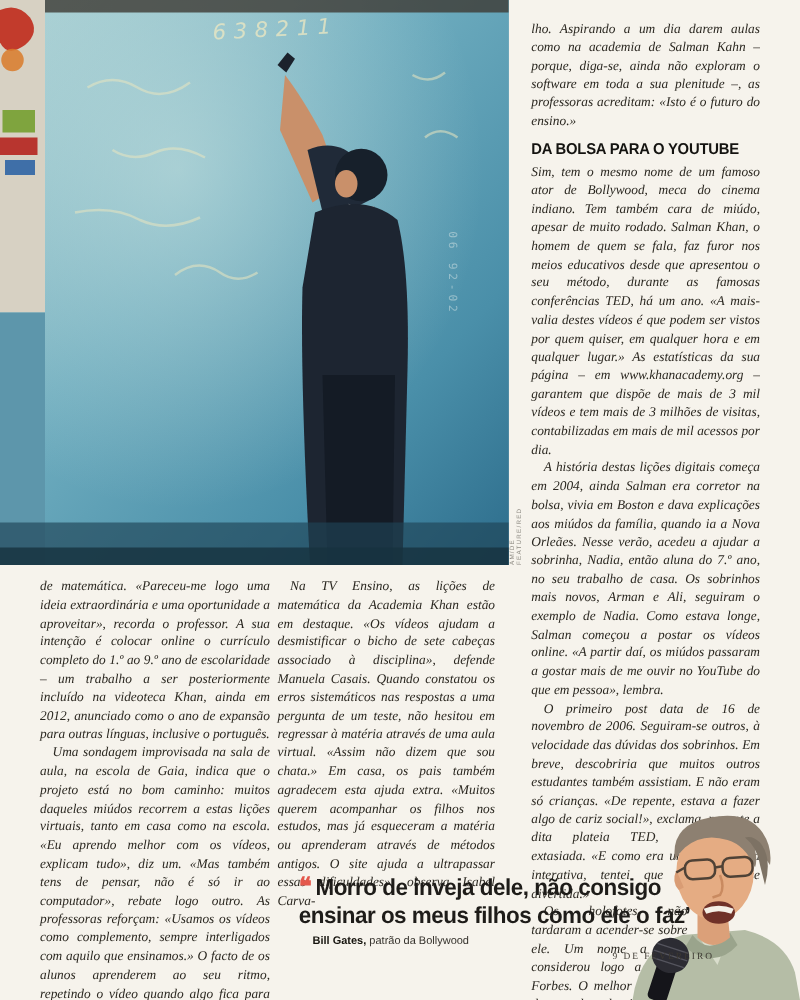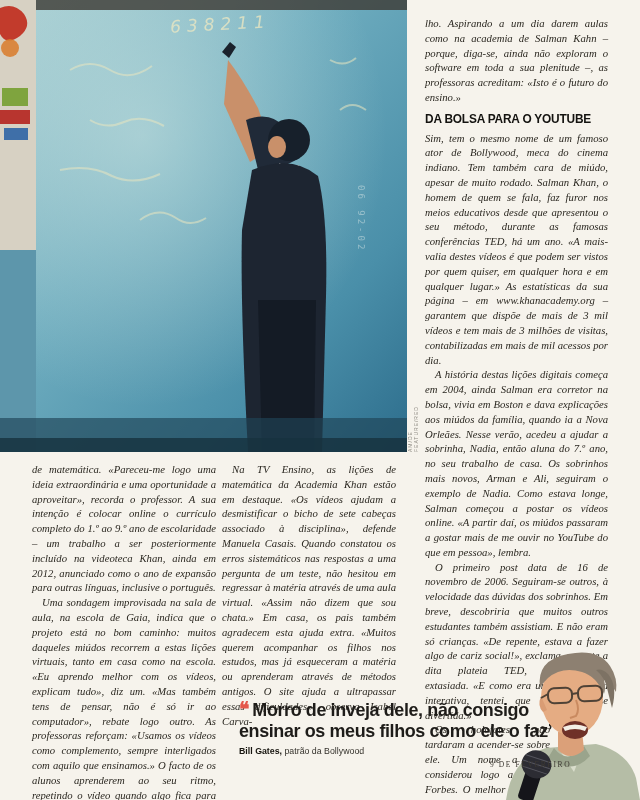--- a/index.html
+++ b/index.html
@@ -55,21 +55,21 @@
   .pq-line{
     font-family:"Liberation Sans", sans-serif;font-weight:bold;
     font-size:18.5px;line-height:21px;letter-spacing:-.4px;color:#1e1c19;
     transform:scaleX(.97);transform-origin:left;white-space:nowrap;
   }
   .pq-mark{color:#e4574b;font-size:20px;margin-right:5px;letter-spacing:-2px;}
   .pq-attrib{
     margin-top:5px;font-family:"Liberation Sans", sans-serif;
     font-size:8.8px;color:#35322c;
   }
-  .pq-attrib b{color:#17150f;}
+  .pq-attrib b{color:#17150f;margin-left:11px;}
 
   
   .gates{position:absolute;left:496px;top:636px;width:144px;height:164px;overflow:hidden;}
 
   
   .footer{
     position:absolute;left:462px;top:760px;
     font-family:"Liberation Serif", serif;font-size:7.5px;
     letter-spacing:1.6px;color:#3c3831;padding-left:28px;
   }

